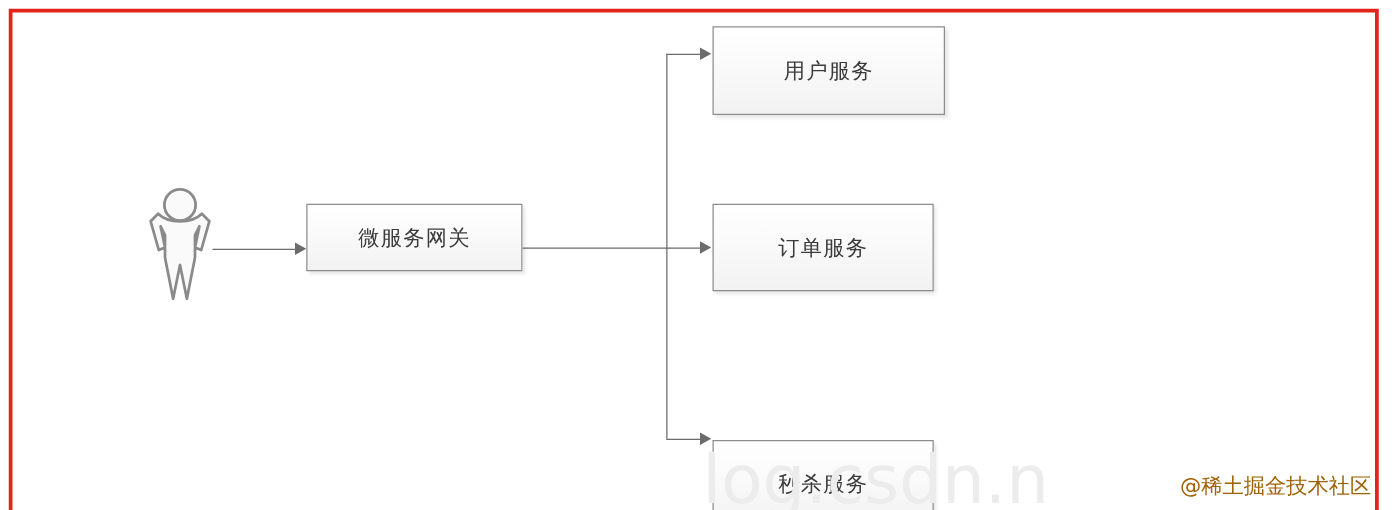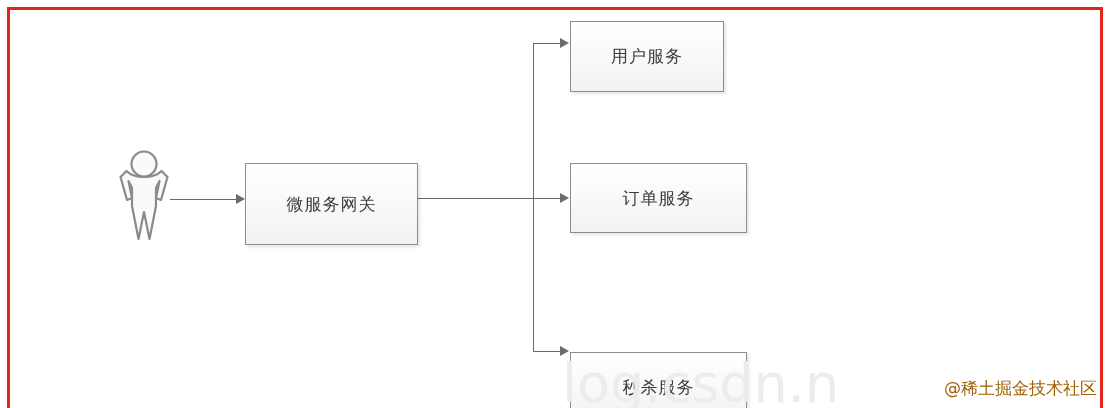--- a/index.html
+++ b/index.html
@@ -39,22 +39,22 @@
     align-items: center;
     justify-content: center;
   }
   .node-label {
     font-size: 17px;
     color: #3b3b3b;
     letter-spacing: 1px;
     font-family: "DejaVu Sans", "Liberation Sans", sans-serif;
     white-space: nowrap;
   }
-  #gateway-node { left: 245px; top: 163px; width: 173px; height: 82px; }
-  #service-node-0 { left: 570px; top: 21px;  width: 154px; height: 71px; text-align: right; }
+  #gateway-node { left: 245px; top: 163px; width: 173px; height: 54px; }
+  #service-node-0 { left: 570px; top: 21px;  width: 186px; height: 71px; text-align: right; }
   #service-node-1 { left: 570px; top: 163px; width: 177px; height: 70px; justify-content: center; }
   #service-node-2 { left: 570px; top: 316px; width: 177px; height: 70px; margin-top: 36px; }
 
   
   .edge-line {
     position: absolute;
     background: #6b6b6b;
   }
   .edge-h { height: 1px; }
   .edge-v { width: 1px; }

